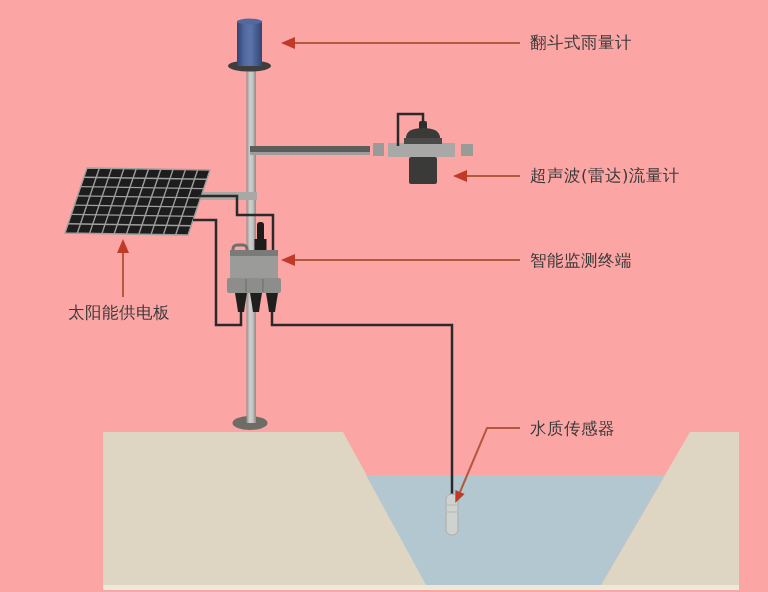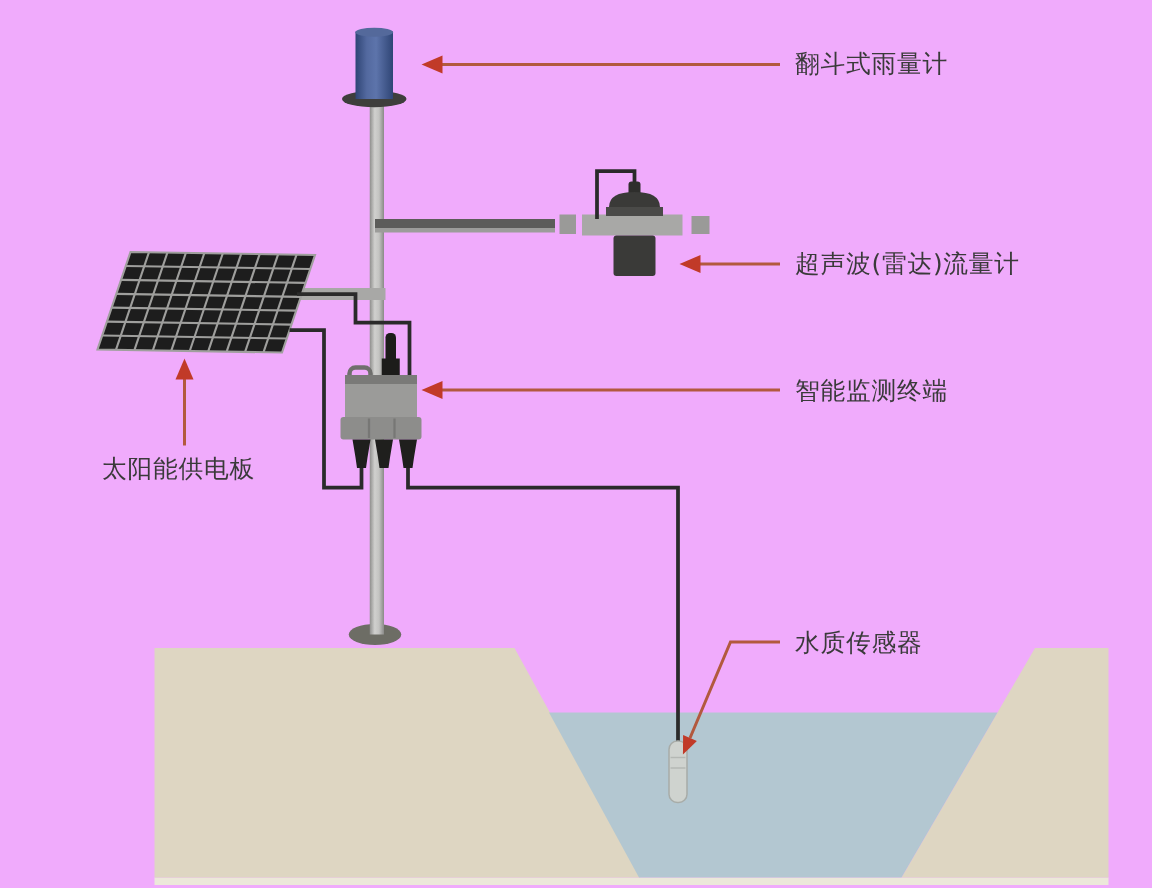--- a/index.html
+++ b/index.html
@@ -1,16 +1,16 @@
 <!DOCTYPE html>
 <html style="--arrow_line: #b2593e; --arrow_head: #c13a28; --label_text: #3a3a3a; --wire: #2a2a2a; --rain_gauge_blue: #4a69a5; --ground: #ded6c2; --ground_edge: #ece8da; --water: #b3c7d1; --pole_gray: #b9b9b7; --device_dark: #3a3a38; --terminal_gray: #9b9b99; --solar_cell: #1d1d1d;"><head>
 <meta charset="utf-8">
 <style>
   html,body{margin:0;padding:0;background:#ffffff;}
-  .stage{width:768px;height:592px;position:relative;background:#f0abfc;overflow:hidden;}
+  .stage{width:768px;height:592px;position:relative;background:#fca5a5;overflow:hidden;}
   svg{display:block;}
   .lbl{font-family:"DejaVu Sans","Liberation Sans",sans-serif;font-size:16.5px;font-weight:500;
        fill:var(--label_text,#3a3a3a);letter-spacing:.5px;}
   .arrow{stroke:var(--arrow_line,#b2593e);stroke-width:2;fill:none;}
   .head{fill:var(--arrow_head,#c13a28);stroke:none;}
   .wire{stroke:var(--wire,#2a2a2a);stroke-width:2.5;fill:none;}
   .grid{stroke:#9f9f9d;stroke-width:1.4;}
 </style>
 </head>
 <body>

